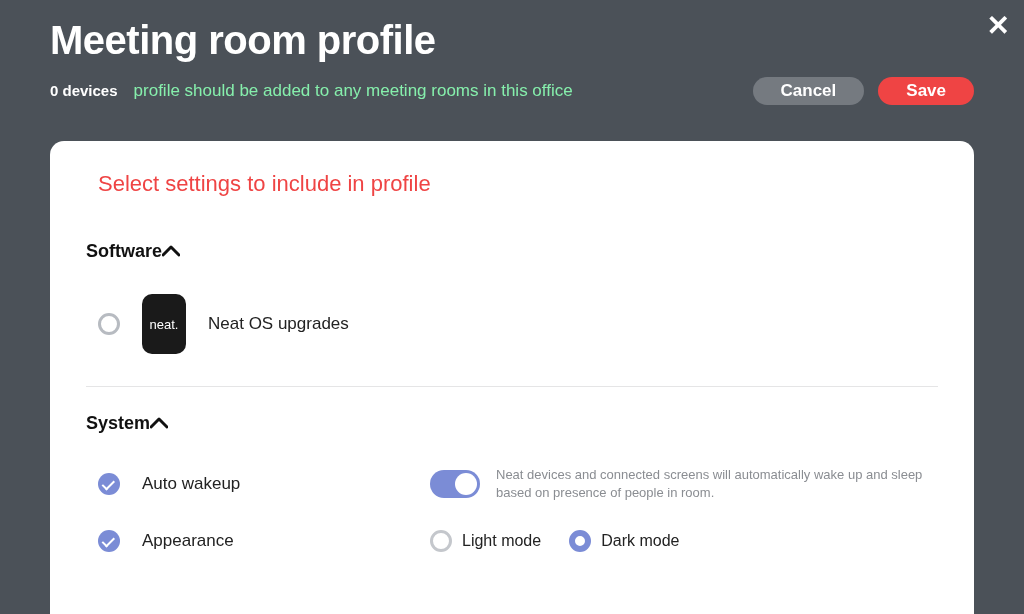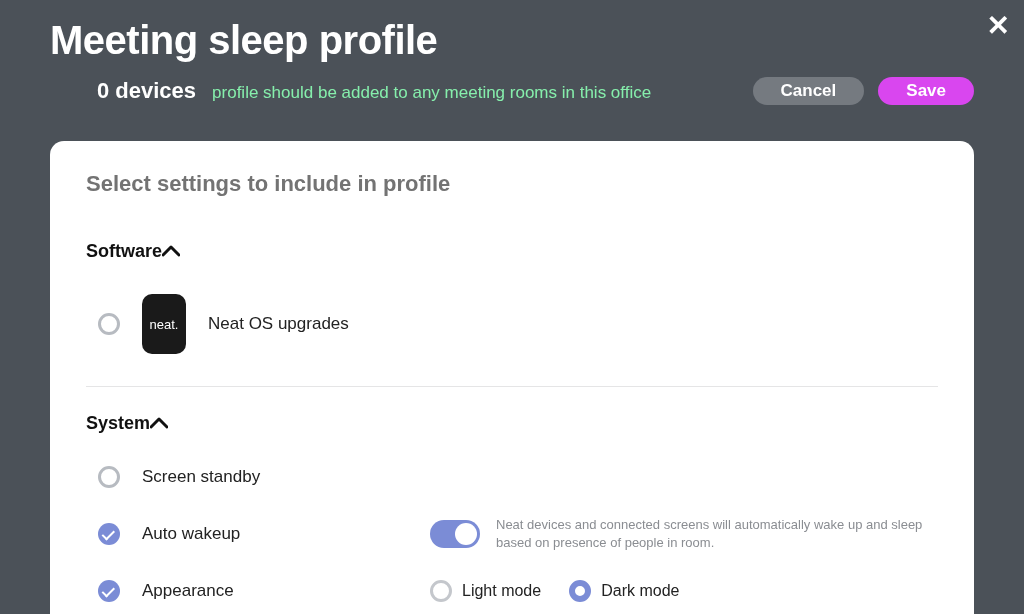--- a/index.html
+++ b/index.html
@@ -41,23 +41,22 @@
       margin-top: 14px;
       padding: 0 50px;
     }
     .sub-left {
       display: flex;
       align-items: baseline;
       gap: 16px;
     }
     .device-count {
       color: #ffffff;
-      font-size: 22px;
+      font-size: 15px;
       font-weight: 700;
-      margin-left: 47px;
     }
     .profile-note {
       color: #86efac;
       font-size: 17px;
       font-weight: 400;
     }
     .header-actions {
       display: flex;
       gap: 14px;
     }
@@ -68,36 +67,37 @@
       font-size: 17px;
       font-weight: 600;
       cursor: pointer;
       font-family: inherit;
     }
     .btn-cancel {
       background: #757a80;
       color: #ffffff;
     }
     .btn-save {
-      background: #d946ef;
+      background: #ef4444;
       color: #ffffff;
     }
     .card {
       background: #ffffff;
       margin: 36px 50px 0 50px;
       border-radius: 14px 14px 0 0;
       padding: 30px 36px 0 36px;
       height: 500px;
       overflow: hidden;
     }
     .card-title {
       font-size: 22px;
-      font-weight: 700;
-      color: #737373;
+      font-weight: 400;
+      color: #ef4444;
       margin-bottom: 44px;
+      margin-left: 12px;
     }
     .section {
       margin-bottom: 0;
     }
     .section-header {
       display: flex;
       align-items: center;
       justify-content: flex-start;
       margin-bottom: 18px;
     }
@@ -230,21 +230,21 @@
       font-size: 16px;
       color: #222;
     }
   </style>
 </head>
 <body>
 
 <div class="close-icon">✕</div>
 
 <div class="header">
-  <h1 class="page-title">Meeting sleep profile</h1>
+  <h1 class="page-title">Meeting room profile</h1>
 </div>
 
 <div class="subheader">
   <div class="sub-left">
     <span class="device-count">0 devices</span>
     <span class="profile-note">profile should be added to any meeting rooms in this office</span>
   </div>
   <div class="header-actions">
     <button class="btn btn-cancel">Cancel</button>
     <button class="btn btn-save">Save</button>
@@ -276,26 +276,20 @@
   <div class="section">
     <div class="section-header">
       <span class="section-title">System</span>
       <span class="chevron">
         <svg width="18" height="12" viewBox="0 0 18 12">
             <path d="M1 10 L9 2 L17 10" stroke="#111" stroke-width="3" fill="none" stroke-linecap="round" stroke-linejoin="round"></path>
           </svg>
       </span>
     </div>
 
-    <div class="setting-row">
-      <div class="setting-left">
-        <div class="chk unchecked"></div>
-        <span class="setting-label">Screen standby</span>
-      </div>
-    </div>
 
     <div class="setting-row">
       <div class="setting-left">
         <div class="chk checked"></div>
         <span class="setting-label">Auto wakeup</span>
       </div>
       <div class="setting-right">
         <div class="toggle"></div>
         <span class="toggle-desc">Neat devices and connected screens will automatically wake up and sleep based on presence of people in room.</span>
       </div>

